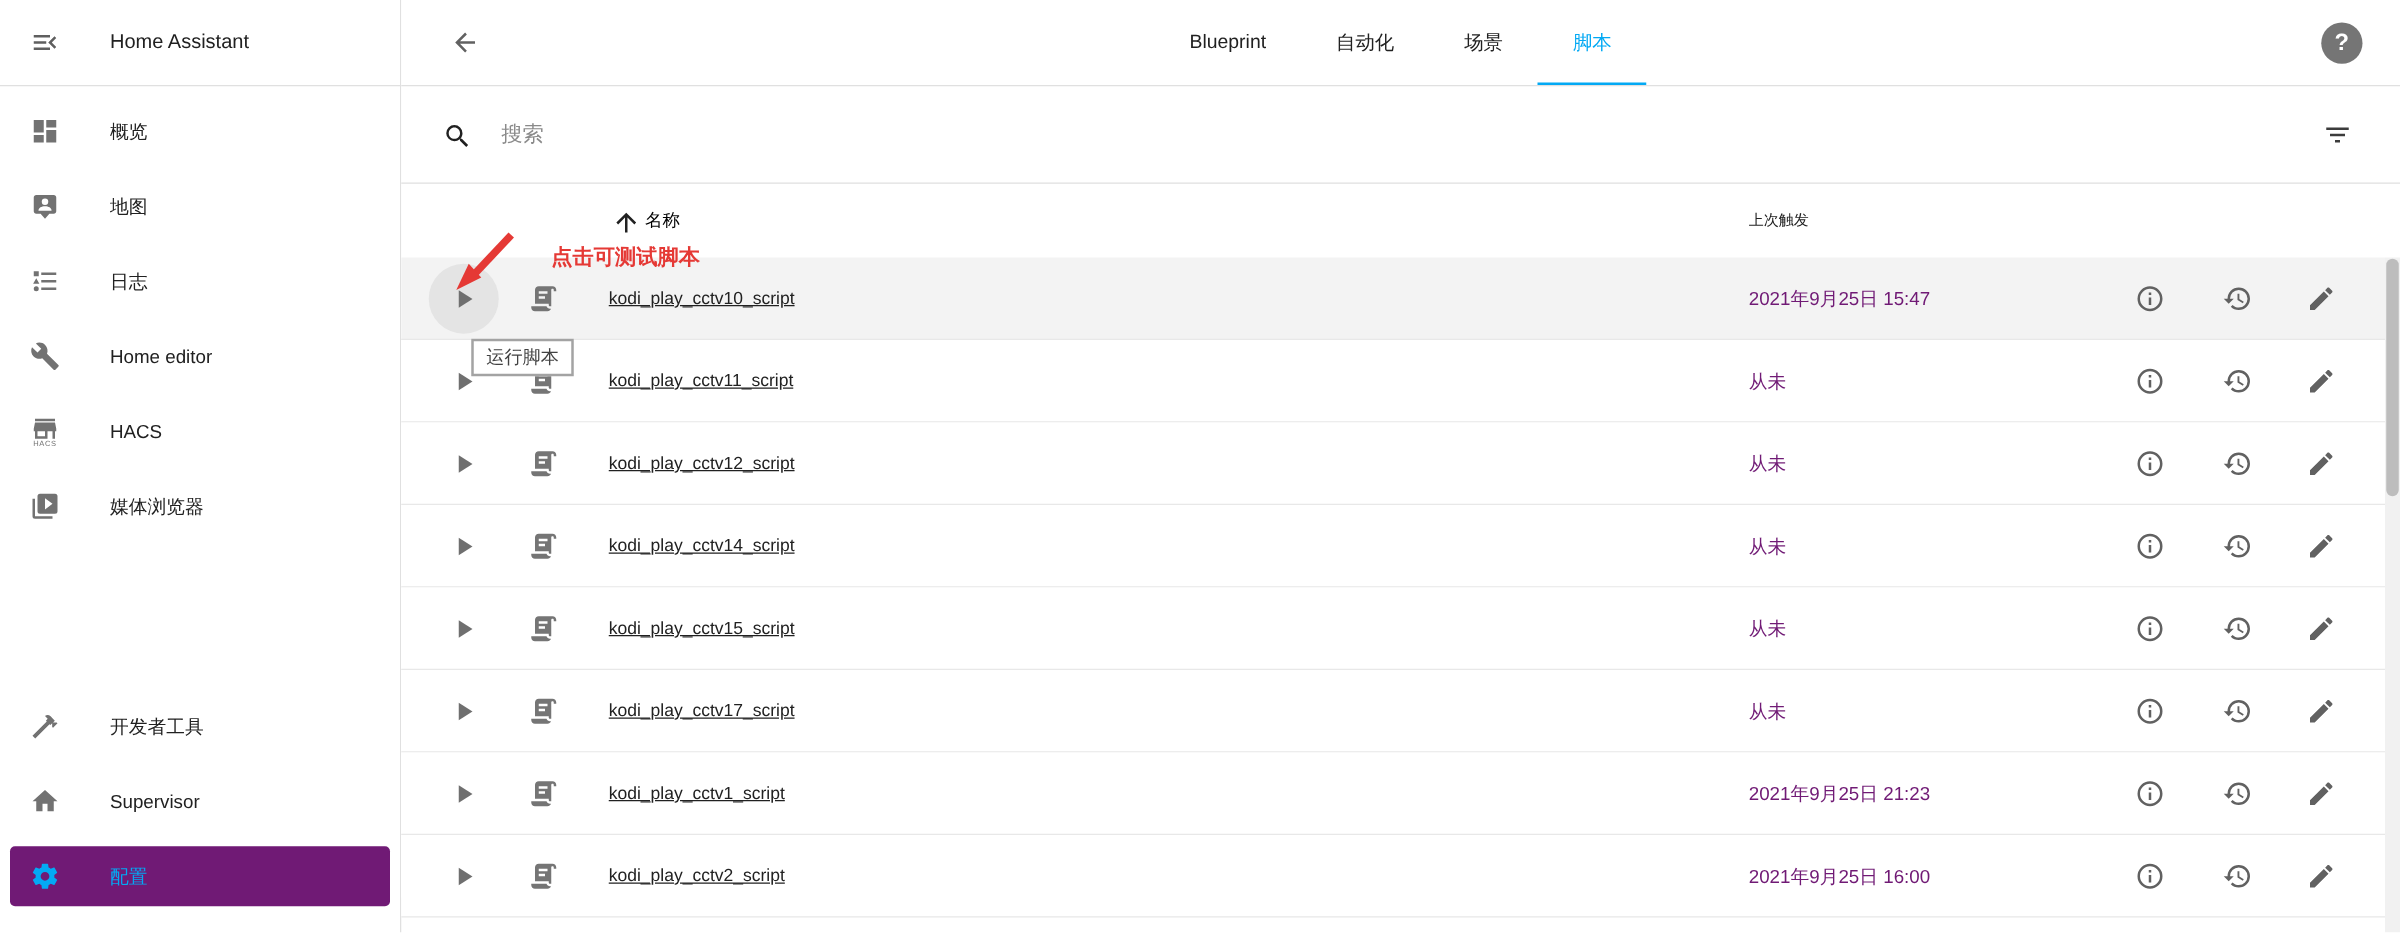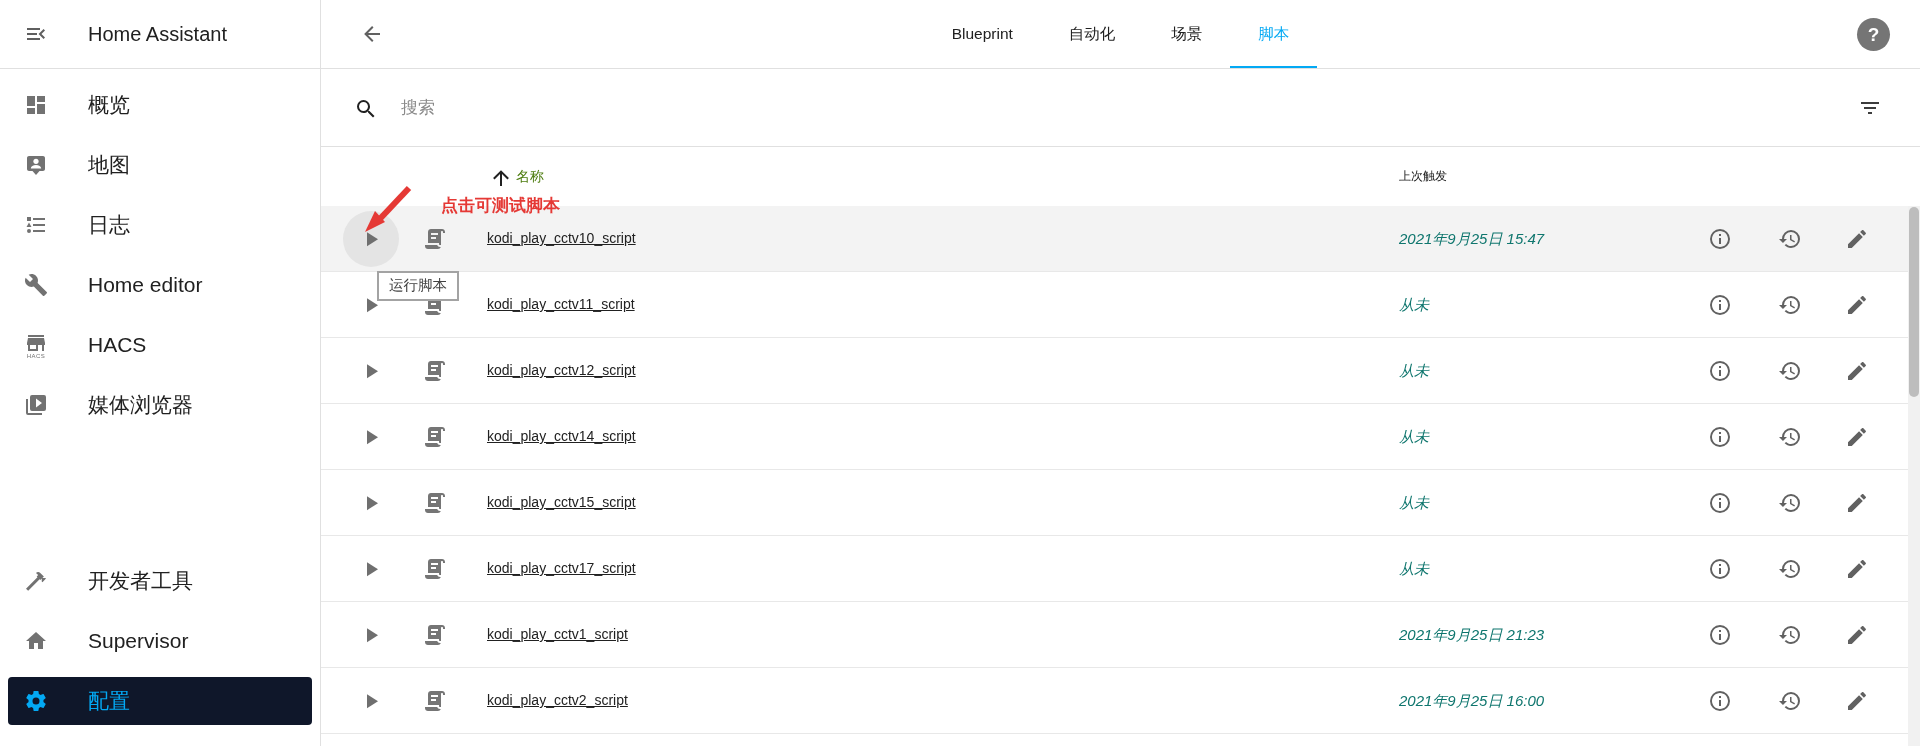--- a/index.html
+++ b/index.html
@@ -8,32 +8,32 @@
   .screen { position:relative; width:1920px; height:746px; background:#fff; }
 
   svg.ic { display:block; width:24px; height:24px; fill:currentColor; }
 
   
   .sidebar { position:absolute; left:0; top:0; width:321px; height:746px;
     border-right:1px solid #e0e0e0; background:#fff; display:flex; flex-direction:column; }
   .sidebar-header { height:69px; min-height:69px; border-bottom:1px solid #e0e0e0;
     display:flex; align-items:center; padding-left:24px; }
   .menu-btn { width:24px; height:24px; color:#5f5f5f; cursor:pointer; }
-  .app-title { margin-left:40px; font-size:20px; color:#212121; white-space:nowrap; }
+  .app-title { margin-left:40px; font-size:16px; color:#212121; white-space:nowrap; }
   .sidebar-nav { display:flex; flex-direction:column; }
   .sidebar-nav.top { padding-top:6px; }
   .sidebar-nav.bottom { margin-top:auto; padding-bottom:15px; }
   .nav-item { height:60px; min-height:60px; display:flex; align-items:center;
     padding-left:24px; cursor:pointer; }
   .nav-item .nicon { width:24px; color:#727272; display:flex; flex-direction:column; align-items:center; }
   .nav-item .nicon svg { width:24px; height:24px; fill:currentColor; display:block; }
   .nav-item .icon-caption { font-size:6px; line-height:6px; margin-top:-2px; color:#727272; letter-spacing:.5px; }
-  .nav-item .nlabel { margin-left:40px; font-size:21px; color:#212121; white-space:nowrap; }
+  .nav-item .nlabel { margin-left:40px; font-size:15px; color:#212121; white-space:nowrap; }
   .nav-item.active { height:48px; min-height:48px; margin:6px 8px; padding-left:16px;
-    background:#0f172a; border-radius:4px; }
+    background:#701a75; border-radius:4px; }
   .nav-item.active .nicon, .nav-item.active .nlabel,
   .nav-item.active .icon-caption { color:var(--accent); }
 
   
   .main { position:absolute; left:321px; top:0; width:1599px; height:718px; background:#fff; }
 
   .toolbar { position:relative; height:69px; border-bottom:1px solid #e0e0e0; }
   .back-btn { position:absolute; left:39px; top:22px; width:24px; height:24px; color:#616161; cursor:pointer; }
   .tabs { position:absolute; left:0; right:0; top:0; height:68px;
     display:flex; justify-content:center; }
@@ -50,33 +50,33 @@
   .search-row { position:relative; height:78px; border-bottom:1px solid #e0e0e0; }
   .search-icon { position:absolute; left:33px; top:28px; width:23px; height:23px; color:#212121; }
   .search-input { position:absolute; left:80px; top:0; height:78px; width:1200px;
     border:none; outline:none; font-size:17px; color:#212121; background:transparent;
     font-family:"Liberation Sans","DejaVu Sans",sans-serif; }
   .search-input::placeholder { color:#8a8a8a; opacity:1; }
   .filter-btn { position:absolute; right:38px; top:27px; width:24px; height:24px; color:#3c3c3c; cursor:pointer; }
 
   .table-header { position:relative; height:59px; }
   .sort-icon { position:absolute; left:168px; top:19px; width:20px; height:20px; color:#212121; cursor:pointer; }
-  .col-name { position:absolute; left:195px; top:21px; font-size:14px; color:#4d7c0f; cursor:pointer; }
+  .col-name { position:absolute; left:195px; top:21px; font-size:14px; color:#000000; cursor:pointer; }
   .col-last { position:absolute; left:1078px; top:21px; font-size:12px; color:#212121; }
 
   .rows { position:absolute; top:206px; left:0; width:1587px; }
   .row { position:relative; height:66px; border-bottom:1px solid #e8e8e8; background:#fff; }
   .row.highlighted { background:#f3f3f3; }
   .ripple { position:absolute; left:22px; top:5px; width:56px; height:56px;
     border-radius:50%; background:#e4e4e4; display:none; }
   .row.highlighted .ripple { display:block; }
   .play-btn { position:absolute; left:38px; top:21px; width:24px; height:24px; color:#6f6f6f; cursor:pointer; }
   .script-icon { position:absolute; left:102px; top:21px; width:24px; height:24px; color:#757575; }
   .row-name { position:absolute; left:166px; top:24px; font-size:14px; color:#212121; cursor:pointer;text-decoration:underline; }
-  .row-time { position:absolute; left:1078px; top:24px; font-size:15px; color:#0f766e;font-style:italic; }
+  .row-time { position:absolute; left:1078px; top:24px; font-size:15px; color:#701a75; }
   .act { position:absolute; top:21px; width:24px; height:24px; color:#616161; cursor:pointer; }
   .act.info { left:1387px; } .act.trace { left:1457px; } .act.edit { left:1524px; }
 
   .scrollbar { position:absolute; right:0; top:206px; width:12px; height:540px; background:#f1f1f1; }
   .scroll-thumb { position:absolute; left:1px; top:1px; width:10px; height:190px;
     background:#bdbdbd; border-radius:5px; cursor:pointer; }
 
   
   .annotation-text { position:absolute; left:120px; top:194px; font-size:17px;
     font-weight:bold; color:var(--annotation); white-space:nowrap; z-index:5; }

